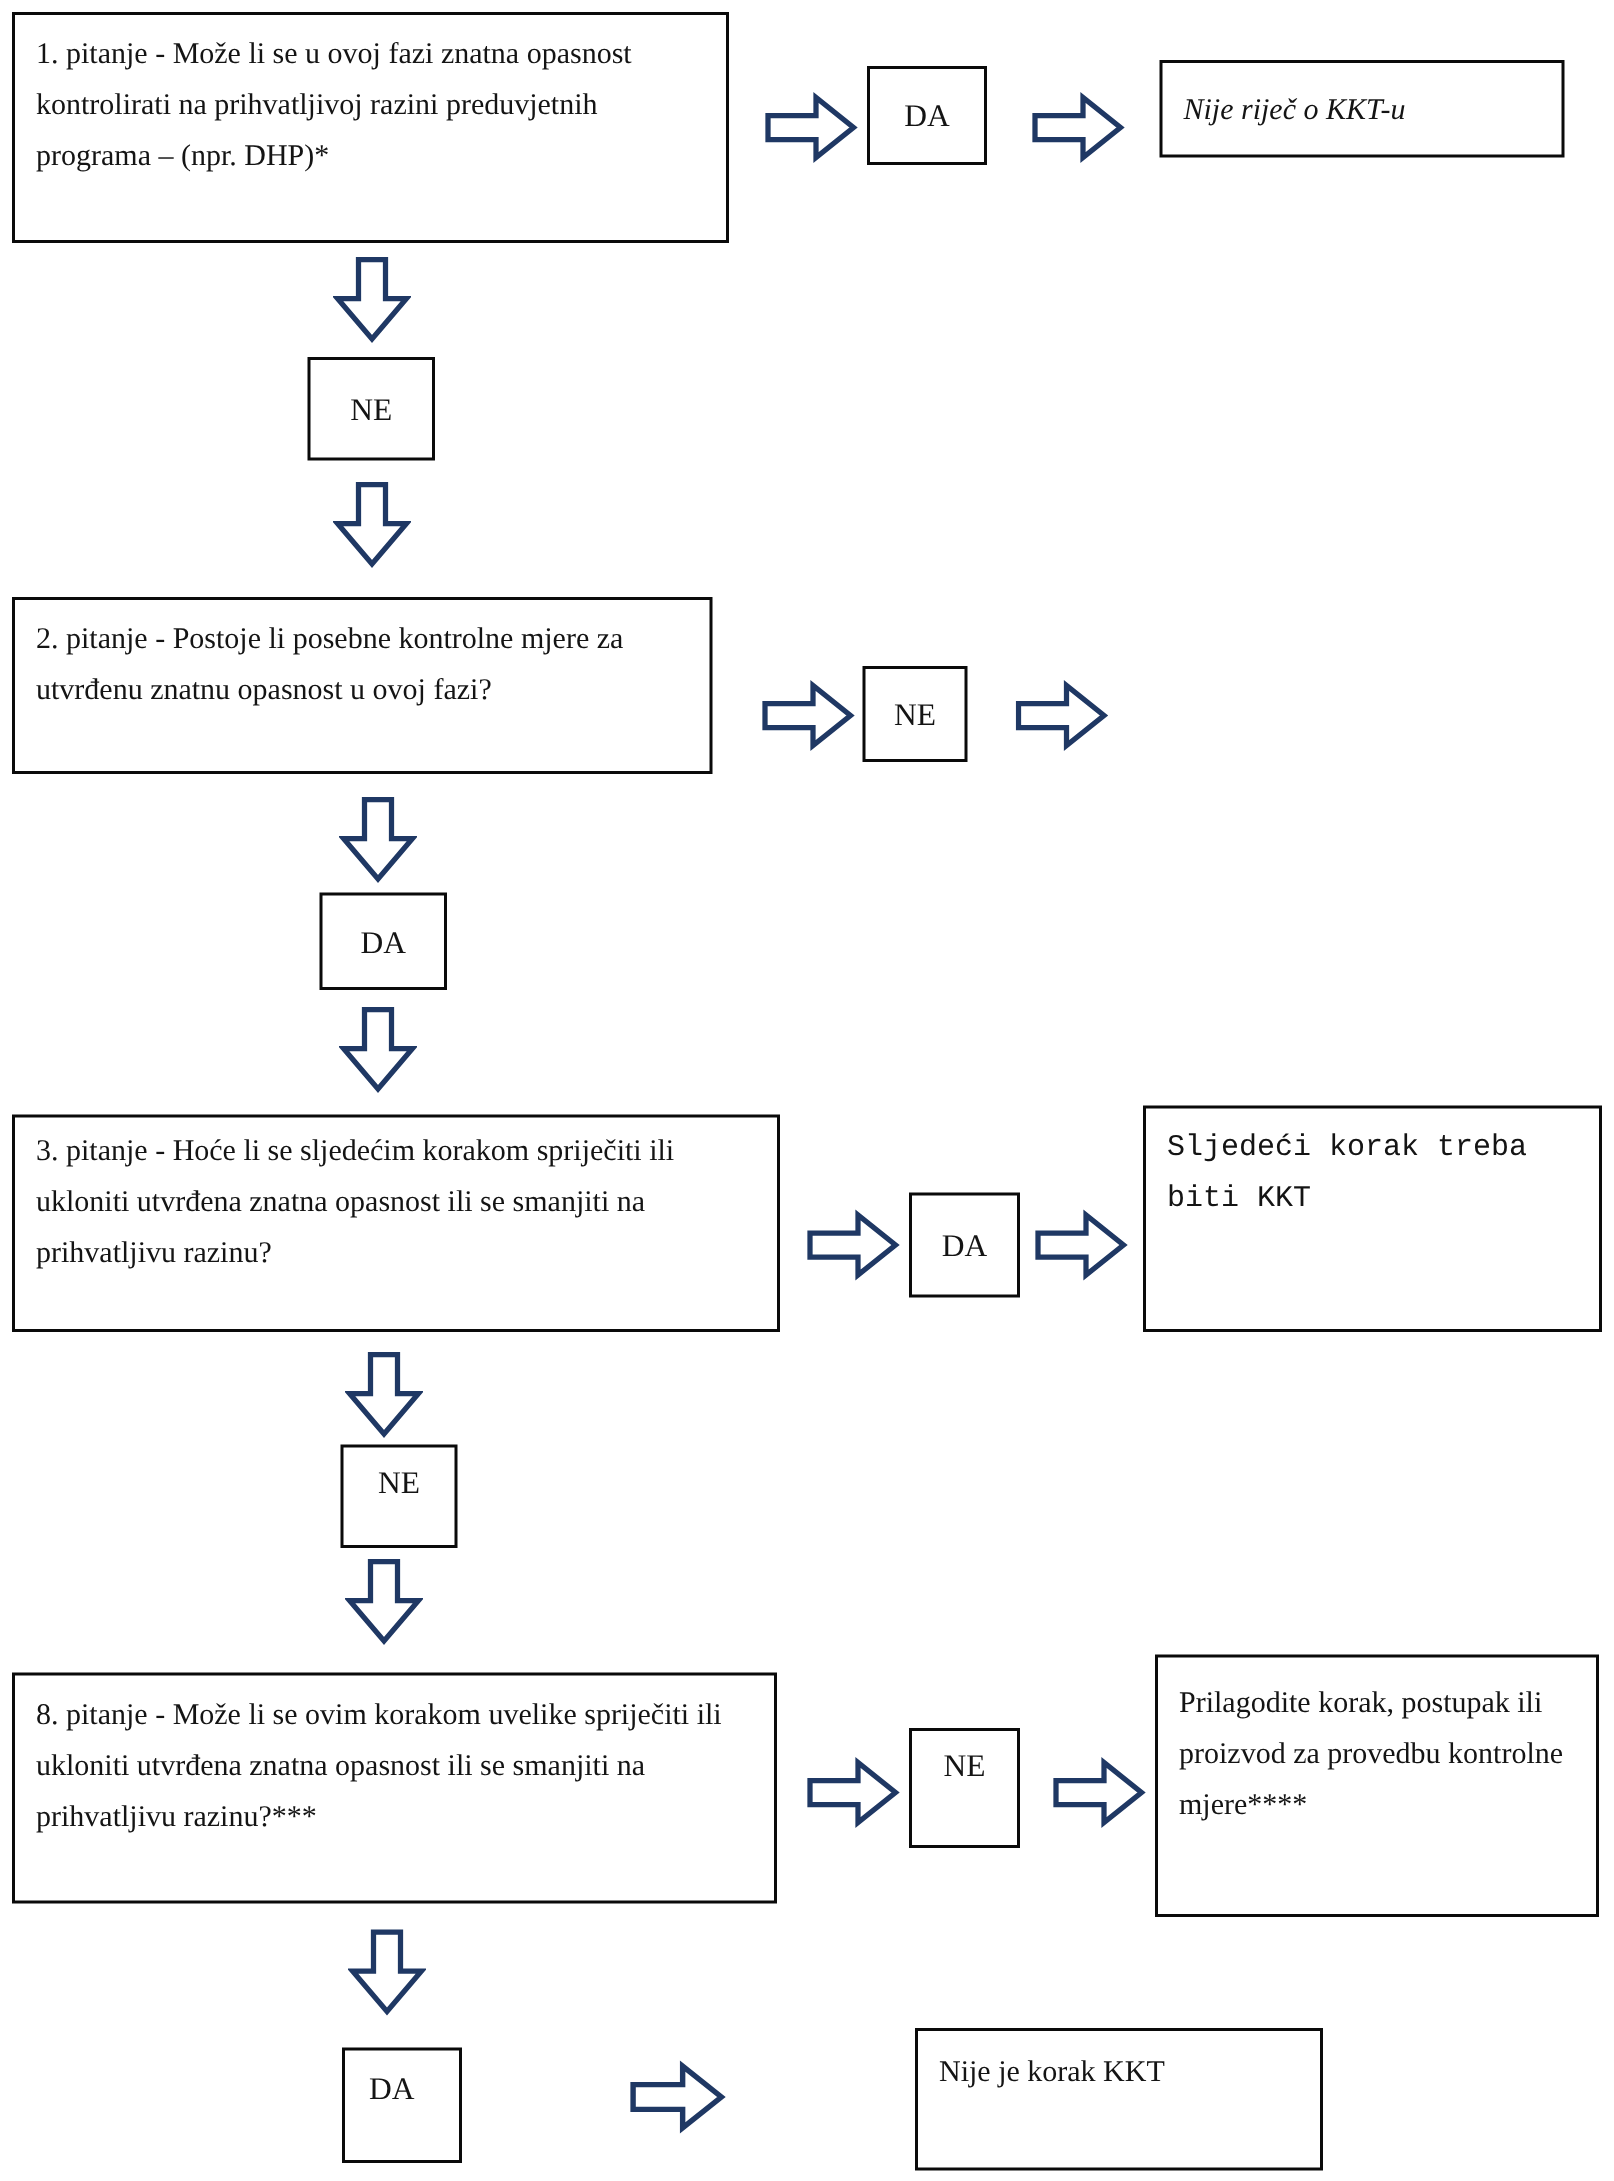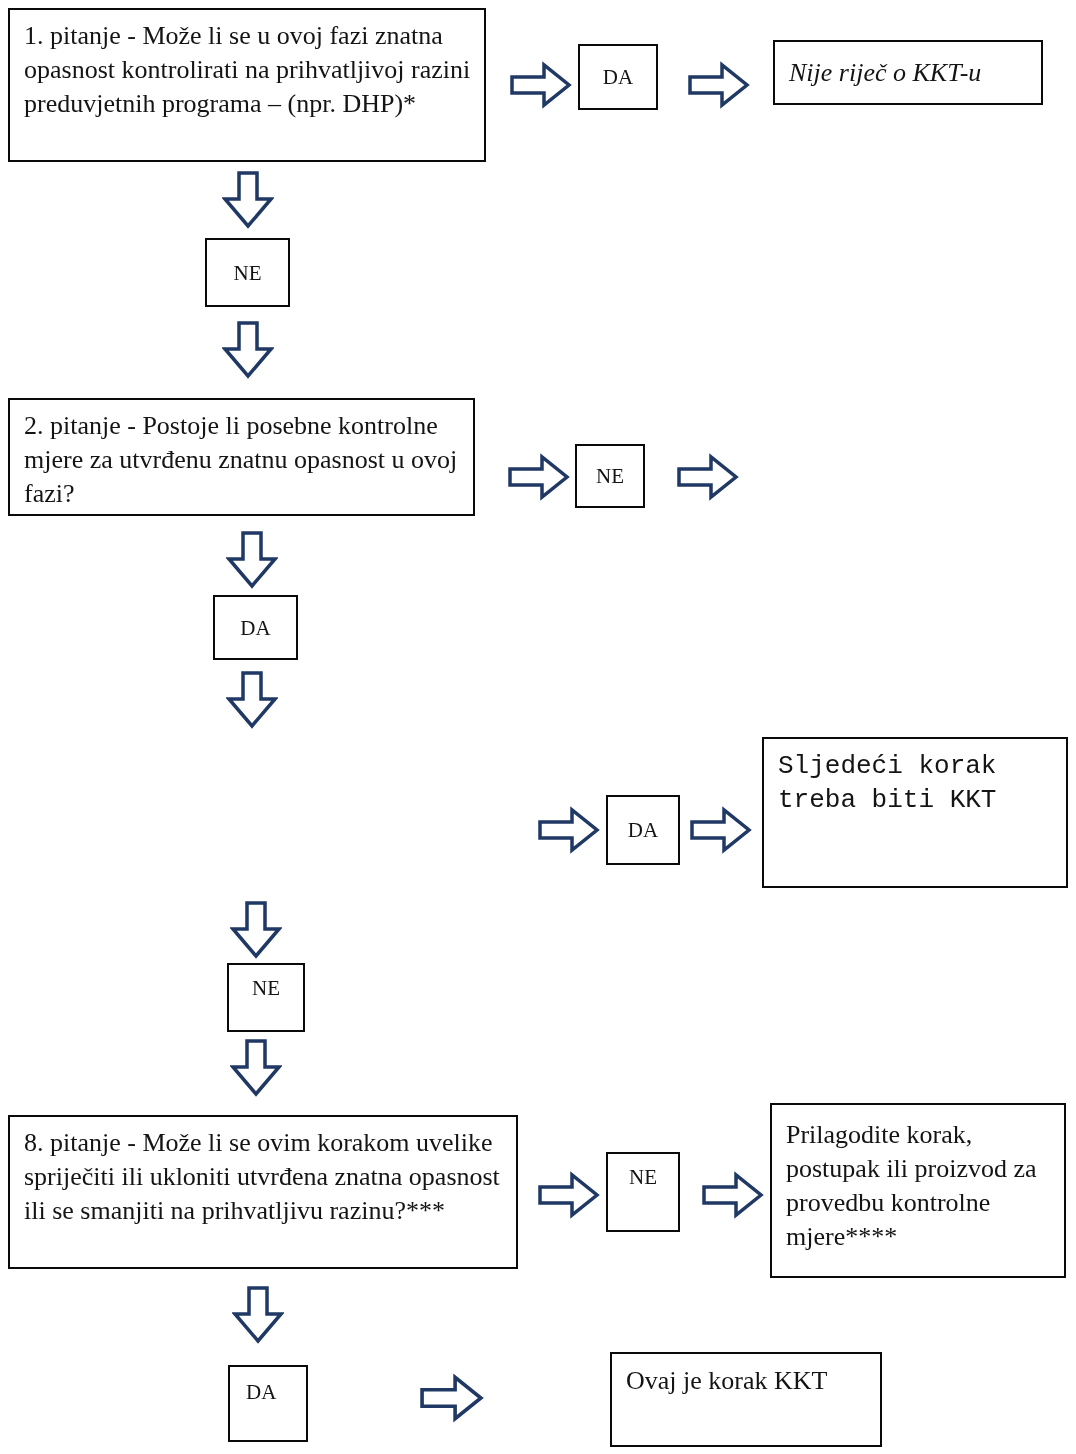--- a/index.html
+++ b/index.html
@@ -15,21 +15,21 @@
     background:#ffffff;
     font-family:"Liberation Serif","DejaVu Serif",serif;
     color:var(--text);
     overflow:hidden;
   }
   .box{
     position:absolute;
     background:#ffffff;
     border:2px solid var(--border);
     box-sizing:border-box;
-    font-size:26px;
+    font-size:20px;
     line-height:34px;
   }
   .qbox{padding:9px 12px 6px 14px;}
   .rbox{padding:10px 14px;}
   .rbox.vcenter{display:flex;align-items:center;padding-top:0;padding-bottom:0;font-style:italic;}
   .sbox{
     display:flex;align-items:center;justify-content:center;
     font-size:21px;
   }
   .sbox.top{align-items:flex-start;padding-top:6px;}
@@ -143,20 +143,23 @@
   </div>
   <div id="c2box" class="box sbox">
     <span>DA</span>
   </div>
   <div id="c2a2" class="arrow">
     <svg width="52" height="58" viewBox="0 0 52 58">
         <polygon points="17,2 35,2 35,28 49,28 26,55 3,28 17,28"></polygon>
       </svg>
   </div>
 
+  <div id="q3" class="box qbox">
+    <span>3. pitanje - Hoće li se sljedećim korakom spriječiti ili ukloniti utvrđena znatna opasnost ili se smanjiti na prihvatljivu razinu?</span>
+  </div>
   <div id="r3a1" class="arrow">
     <svg width="62" height="50" viewBox="0 0 62 50">
         <polygon points="2,17 34,17 34,5 59,25 34,45 34,33 2,33"></polygon>
       </svg>
   </div>
   <div id="r3ans" class="box sbox">
     <span>DA</span>
   </div>
   <div id="r3a2" class="arrow">
     <svg width="62" height="50" viewBox="0 0 62 50">
@@ -208,16 +211,16 @@
   </div>
   <div id="fans" class="box sbox topleft">
     <span>DA</span>
   </div>
   <div id="fha" class="arrow">
     <svg width="64" height="52" viewBox="0 0 62 50">
         <polygon points="2,17 34,17 34,5 59,25 34,45 34,33 2,33"></polygon>
       </svg>
   </div>
   <div id="fres" class="box rbox">
-    <span>Ovaj je korak KKT</span>
+    <span>Nije je korak KKT</span>
   </div>
 
 </div>
 
 </body></html>

